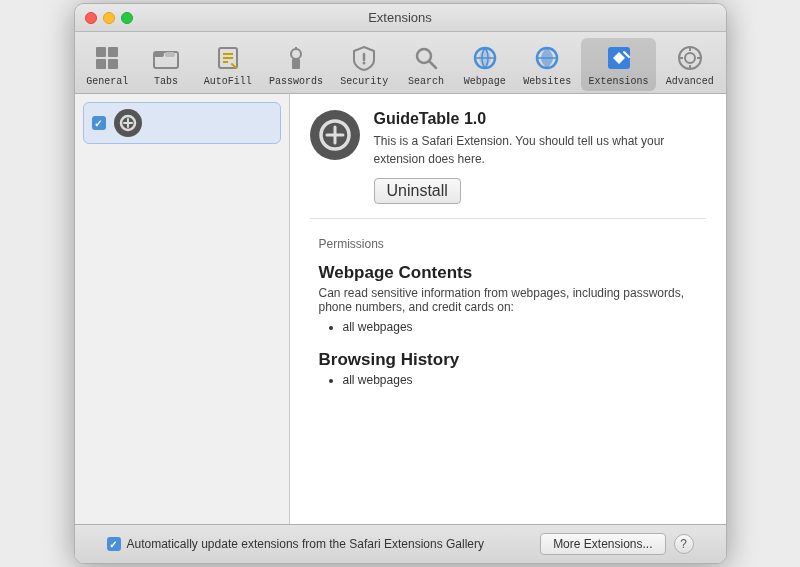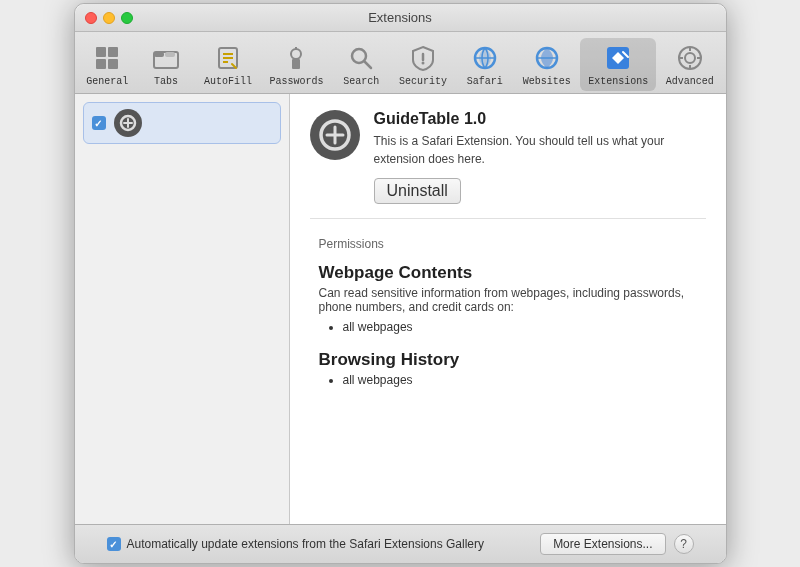--- a/index.html
+++ b/index.html
@@ -380,49 +380,49 @@
           <rect x="10" y="15" width="8" height="10" rx="1" fill="#888"></rect>
           <line x1="14" y1="5" x2="14" y2="3" stroke="#888" stroke-width="2"></line>
         </svg>
       </div>
       <span class="toolbar-label">Passwords</span>
     </div>
 
     <div class="toolbar-item">
       <div class="toolbar-icon">
         <svg width="28" height="28" viewBox="0 0 28 28">
-          <circle cx="12" cy="12" r="7" fill="none" stroke="#888" stroke-width="2.5"></circle>
-          <line x1="17.5" y1="17.5" x2="24" y2="24" stroke="#888" stroke-width="2.5" stroke-linecap="round"></line>
-        </svg>
-      </div>
-      <span class="toolbar-label">Search</span>
-    </div>
-
-    <div class="toolbar-item">
-      <div class="toolbar-icon">
-        <svg width="28" height="28" viewBox="0 0 28 28">
           <path d="M14 3 L24 7 L24 16 C24 21 19 25 14 26 C9 25 4 21 4 16 L4 7 Z" fill="none" stroke="#888" stroke-width="2"></path>
           <line x1="14" y1="10" x2="14" y2="16" stroke="#888" stroke-width="2.5" stroke-linecap="round"></line>
           <circle cx="14" cy="19" r="1.5" fill="#888"></circle>
         </svg>
       </div>
       <span class="toolbar-label">Security</span>
+    </div>
+
+    <div class="toolbar-item">
+      <div class="toolbar-icon">
+        <svg width="28" height="28" viewBox="0 0 28 28">
+          <circle cx="12" cy="12" r="7" fill="none" stroke="#888" stroke-width="2.5"></circle>
+          <line x1="17.5" y1="17.5" x2="24" y2="24" stroke="#888" stroke-width="2.5" stroke-linecap="round"></line>
+        </svg>
+      </div>
+      <span class="toolbar-label">Search</span>
     </div>
 
     <div class="toolbar-item">
       <div class="toolbar-icon">
         <svg width="28" height="28" viewBox="0 0 28 28">
           <circle cx="14" cy="14" r="10" fill="none" stroke="#4a90d9" stroke-width="2.5"></circle>
           <path d="M14 4 C14 4 20 8 20 14 C20 20 14 24 14 24 C14 24 8 20 8 14 C8 8 14 4 14 4Z" fill="#4a90d9" opacity="0.3"></path>
           <line x1="4" y1="14" x2="24" y2="14" stroke="#4a90d9" stroke-width="1.5"></line>
           <path d="M14 4 C10 9 10 19 14 24" fill="none" stroke="#4a90d9" stroke-width="1.5"></path>
           <path d="M14 4 C18 9 18 19 14 24" fill="none" stroke="#4a90d9" stroke-width="1.5"></path>
         </svg>
       </div>
-      <span class="toolbar-label">Safari</span>
+      <span class="toolbar-label">Webpage</span>
     </div>
 
     <div class="toolbar-item">
       <div class="toolbar-icon">
         <svg width="28" height="28" viewBox="0 0 28 28">
           <circle cx="14" cy="14" r="10" fill="none" stroke="#4a90d9" stroke-width="2.5"></circle>
           <path d="M14 4 C14 4 20 8 20 14 C20 20 14 24 14 24 C14 24 8 20 8 14 C8 8 14 4 14 4Z" fill="#3a80d9" opacity="0.5"></path>
           <line x1="4" y1="14" x2="24" y2="14" stroke="#4a90d9" stroke-width="1.5"></line>
         </svg>
       </div>

